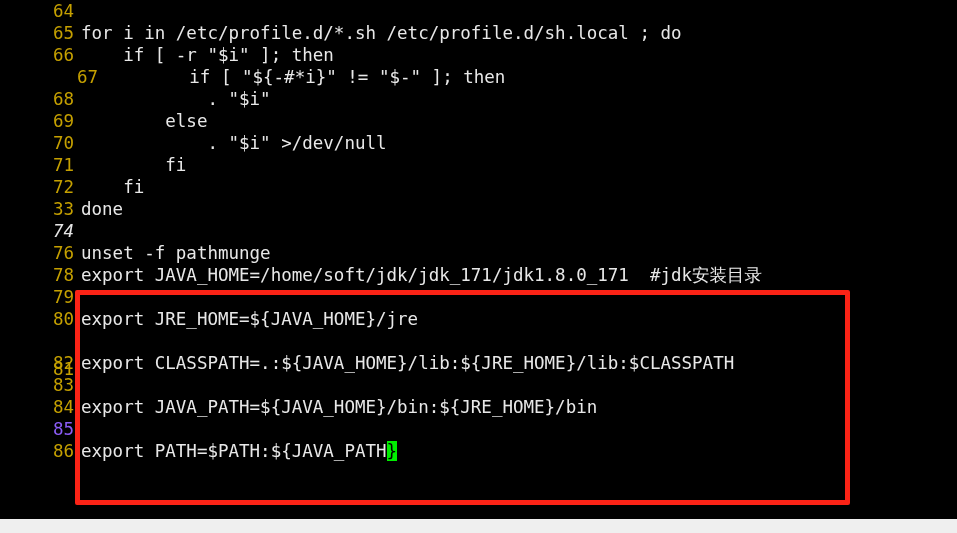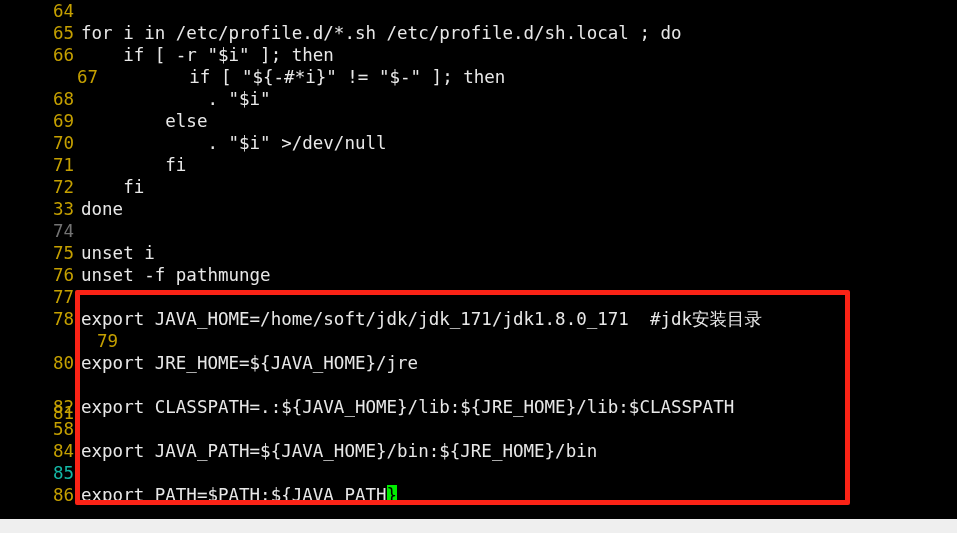--- a/index.html
+++ b/index.html
@@ -93,32 +93,30 @@
       <div class="code-line"><span class="lineno" style="color: rgb(197, 160, 0);">64</span><span class="linetext" style="color: rgb(232, 232, 232);"></span></div>
       <div class="code-line"><span class="lineno" style="color: rgb(197, 160, 0);">65</span><span class="linetext" style="color: rgb(232, 232, 232);">for i in /etc/profile.d/*.sh /etc/profile.d/sh.local ; do</span></div>
       <div class="code-line"><span class="lineno" style="color: rgb(197, 160, 0);">66</span><span class="linetext" style="color: rgb(232, 232, 232);">    if [ -r "$i" ]; then</span></div>
       <div class="code-line"><span class="lineno" style="color: rgb(197, 160, 0); margin-left: 24px;">67</span><span class="linetext" style="color: rgb(232, 232, 232);">        if [ "${-#*i}" != "$-" ]; then</span></div>
       <div class="code-line"><span class="lineno" style="color: rgb(197, 160, 0);">68</span><span class="linetext" style="color: rgb(232, 232, 232);">            . "$i"</span></div>
       <div class="code-line"><span class="lineno" style="color: rgb(197, 160, 0); text-align: right;">69</span><span class="linetext" style="color: rgb(232, 232, 232);">        else</span></div>
       <div class="code-line"><span class="lineno" style="color: rgb(197, 160, 0);">70</span><span class="linetext" style="color: rgb(232, 232, 232);">            . "$i" &gt;/dev/null</span></div>
       <div class="code-line"><span class="lineno" style="color: rgb(197, 160, 0);">71</span><span class="linetext" style="color: rgb(232, 232, 232);">        fi</span></div>
       <div class="code-line"><span class="lineno" style="color: rgb(197, 160, 0);">72</span><span class="linetext" style="color: rgb(232, 232, 232);">    fi</span></div>
       <div class="code-line"><span class="lineno" style="color: rgb(197, 160, 0);">33</span><span class="linetext" style="color: rgb(232, 232, 232);">done</span></div>
-      <div class="code-line"><span class="lineno" style="color: #737373;">74</span><span class="linetext" style="color: rgb(232, 232, 232);"></span></div>
-      <div class="code-line"><span class="lineno" style="color: rgb(197, 160, 0);">75</span><span class="linetext" style="color: rgb(232, 232, 232);">unset i</span></div>
+      <div class="code-line"><span class="lineno" style="color: #e5e5e5; font-style: italic;">74</span><span class="linetext" style="color: rgb(232, 232, 232);"></span></div>
       <div class="code-line"><span class="lineno" style="color: rgb(197, 160, 0);">76</span><span class="linetext" style="color: rgb(232, 232, 232);">unset -f pathmunge</span></div>
-      <div class="code-line"><span class="lineno" style="color: rgb(197, 160, 0);">77</span><span class="linetext" style="color: rgb(232, 232, 232);"></span></div>
       <div class="code-line"><span class="lineno" style="color: rgb(197, 160, 0);">78</span><span class="linetext" style="color: rgb(232, 232, 232);">export JAVA_HOME=/home/soft/jdk/jdk_171/jdk1.8.0_171  #jdk安装目录</span></div>
-      <div class="code-line"><span class="lineno" style="color: rgb(197, 160, 0); padding-left: 44px;">79</span><span class="linetext" style="color: rgb(232, 232, 232);"></span></div>
+      <div class="code-line"><span class="lineno" style="color: rgb(197, 160, 0);">79</span><span class="linetext" style="color: rgb(232, 232, 232);"></span></div>
       <div class="code-line"><span class="lineno" style="color: rgb(197, 160, 0);">80</span><span class="linetext" style="color: rgb(232, 232, 232);">export JRE_HOME=${JAVA_HOME}/jre</span></div>
       <div class="code-line"><span class="lineno" style="color: rgb(197, 160, 0); margin-top: 28px;">81</span><span class="linetext" style="color: rgb(232, 232, 232);"></span></div>
       <div class="code-line"><span class="lineno" style="color: rgb(197, 160, 0);">82</span><span class="linetext" style="color: rgb(232, 232, 232);">export CLASSPATH=.:${JAVA_HOME}/lib:${JRE_HOME}/lib:$CLASSPATH</span></div>
-      <div class="code-line"><span class="lineno" style="color: rgb(197, 160, 0);">58</span><span class="linetext" style="color: rgb(232, 232, 232);"></span></div>
+      <div class="code-line"><span class="lineno" style="color: rgb(197, 160, 0);">83</span><span class="linetext" style="color: rgb(232, 232, 232);"></span></div>
       <div class="code-line"><span class="lineno" style="color: rgb(197, 160, 0);">84</span><span class="linetext" style="color: rgb(232, 232, 232);">export JAVA_PATH=${JAVA_HOME}/bin:${JRE_HOME}/bin</span></div>
-      <div class="code-line"><span class="lineno" style="color: #14b8a6;">85</span><span class="linetext" style="color: rgb(232, 232, 232);"></span></div>
+      <div class="code-line"><span class="lineno" style="color: #8b5cf6;">85</span><span class="linetext" style="color: rgb(232, 232, 232);"></span></div>
       <div class="code-line"><span class="lineno" style="color: rgb(197, 160, 0);">86</span><span class="linetext" style="color: rgb(232, 232, 232);">export PATH=$PATH:${JAVA_PATH</span><span class="cursor" style="background: rgb(0, 238, 0); color: rgb(0, 0, 0);">}</span></div>
     </div>
 
   <div id="redbox" style="border-color: rgb(251, 35, 22);"></div>
 
   <div id="status-line">
     <span class="lineno" style="color: rgb(197, 160, 0);"></span><span class="linetext" style="color: rgb(232, 232, 232);">:set nu</span>
   </div>
 
   <div id="bottom-band" style="background: rgb(239, 239, 239);"></div>

